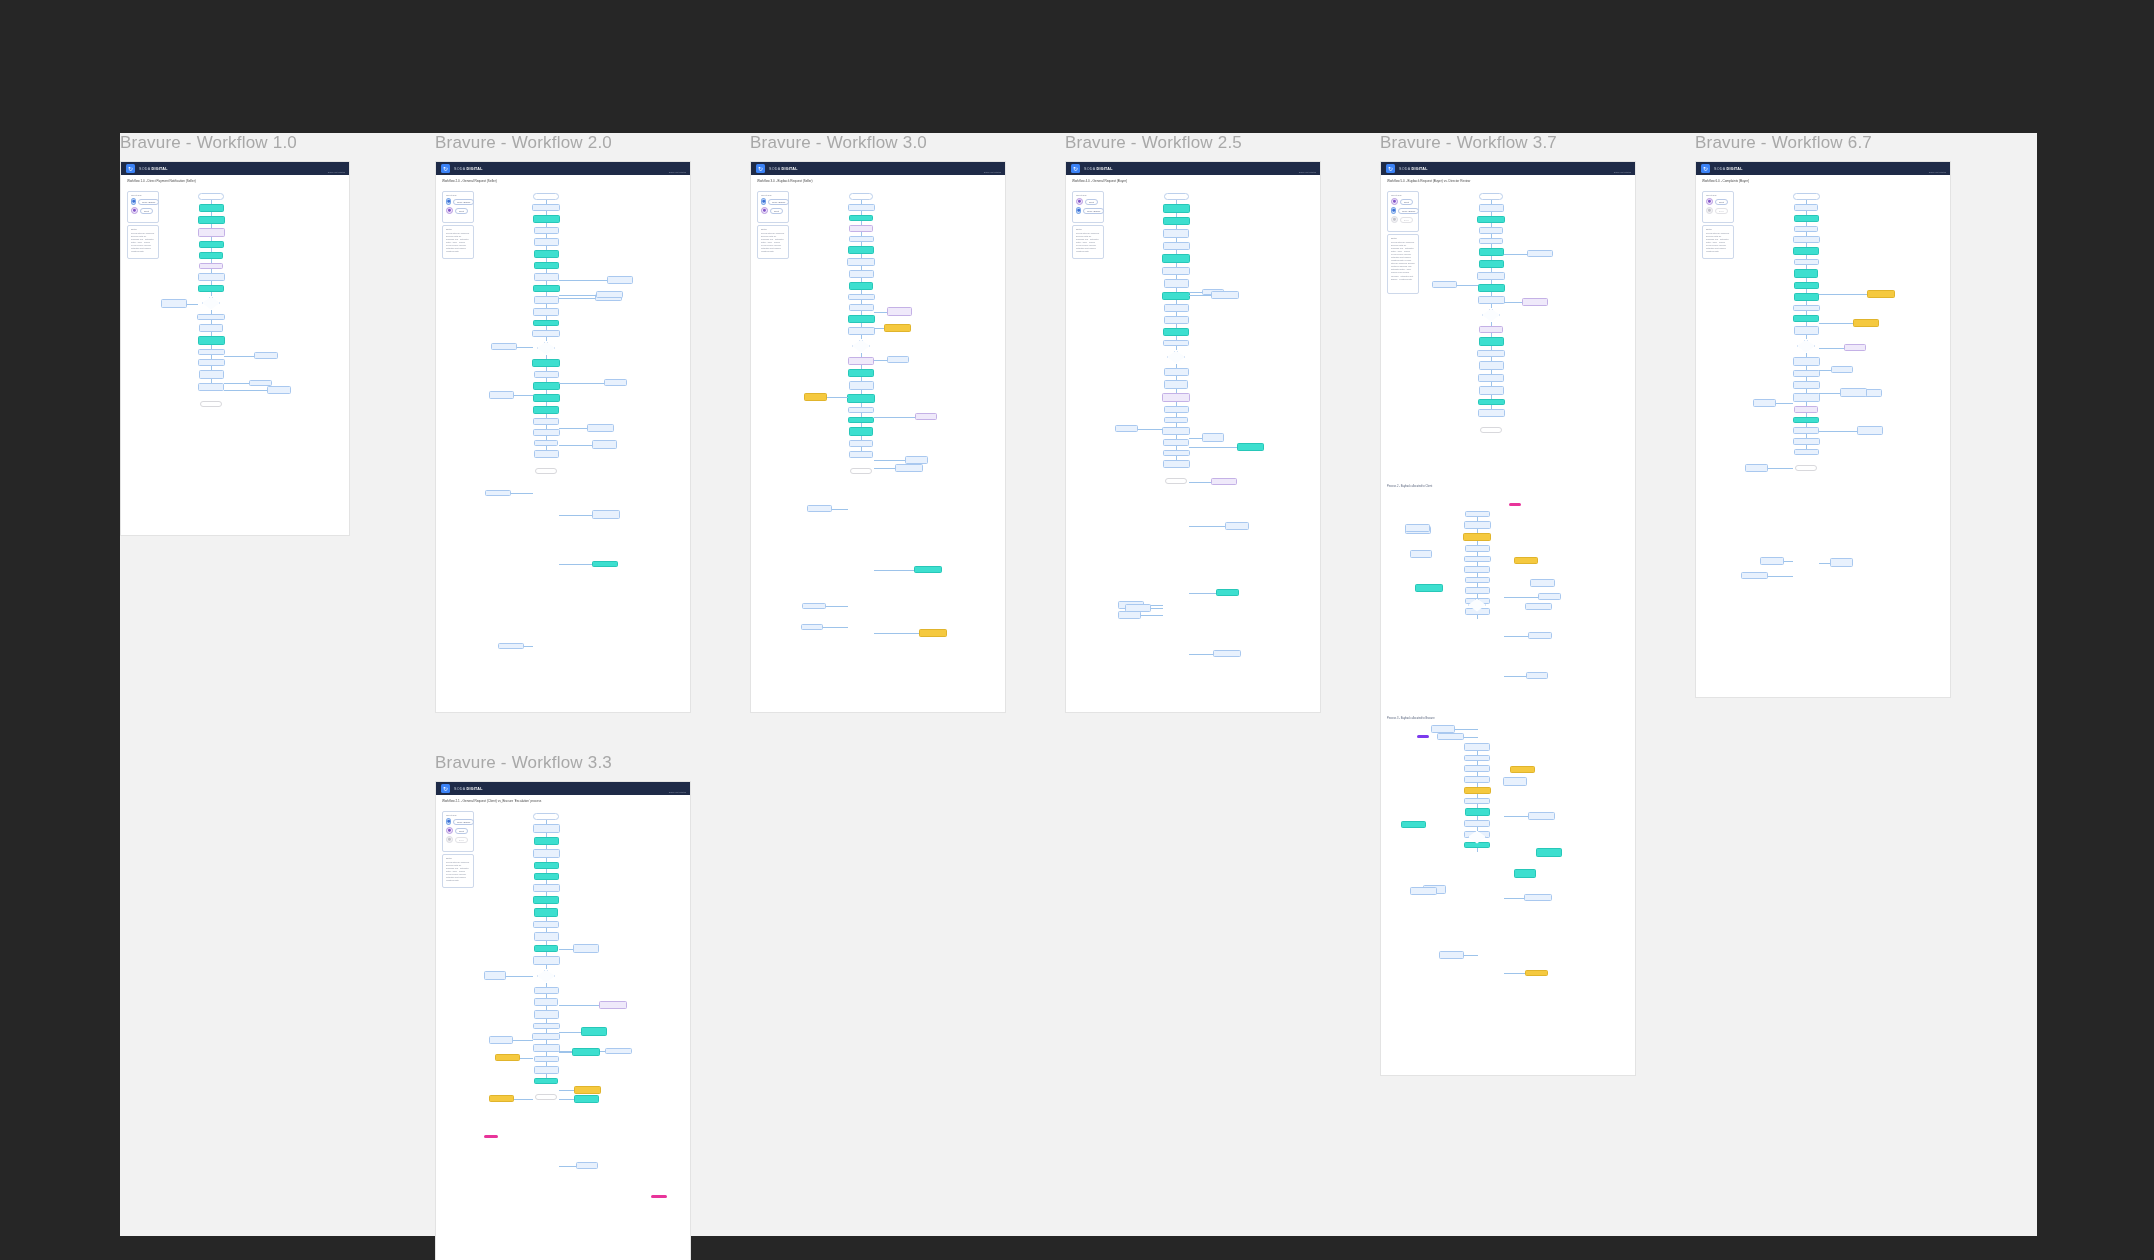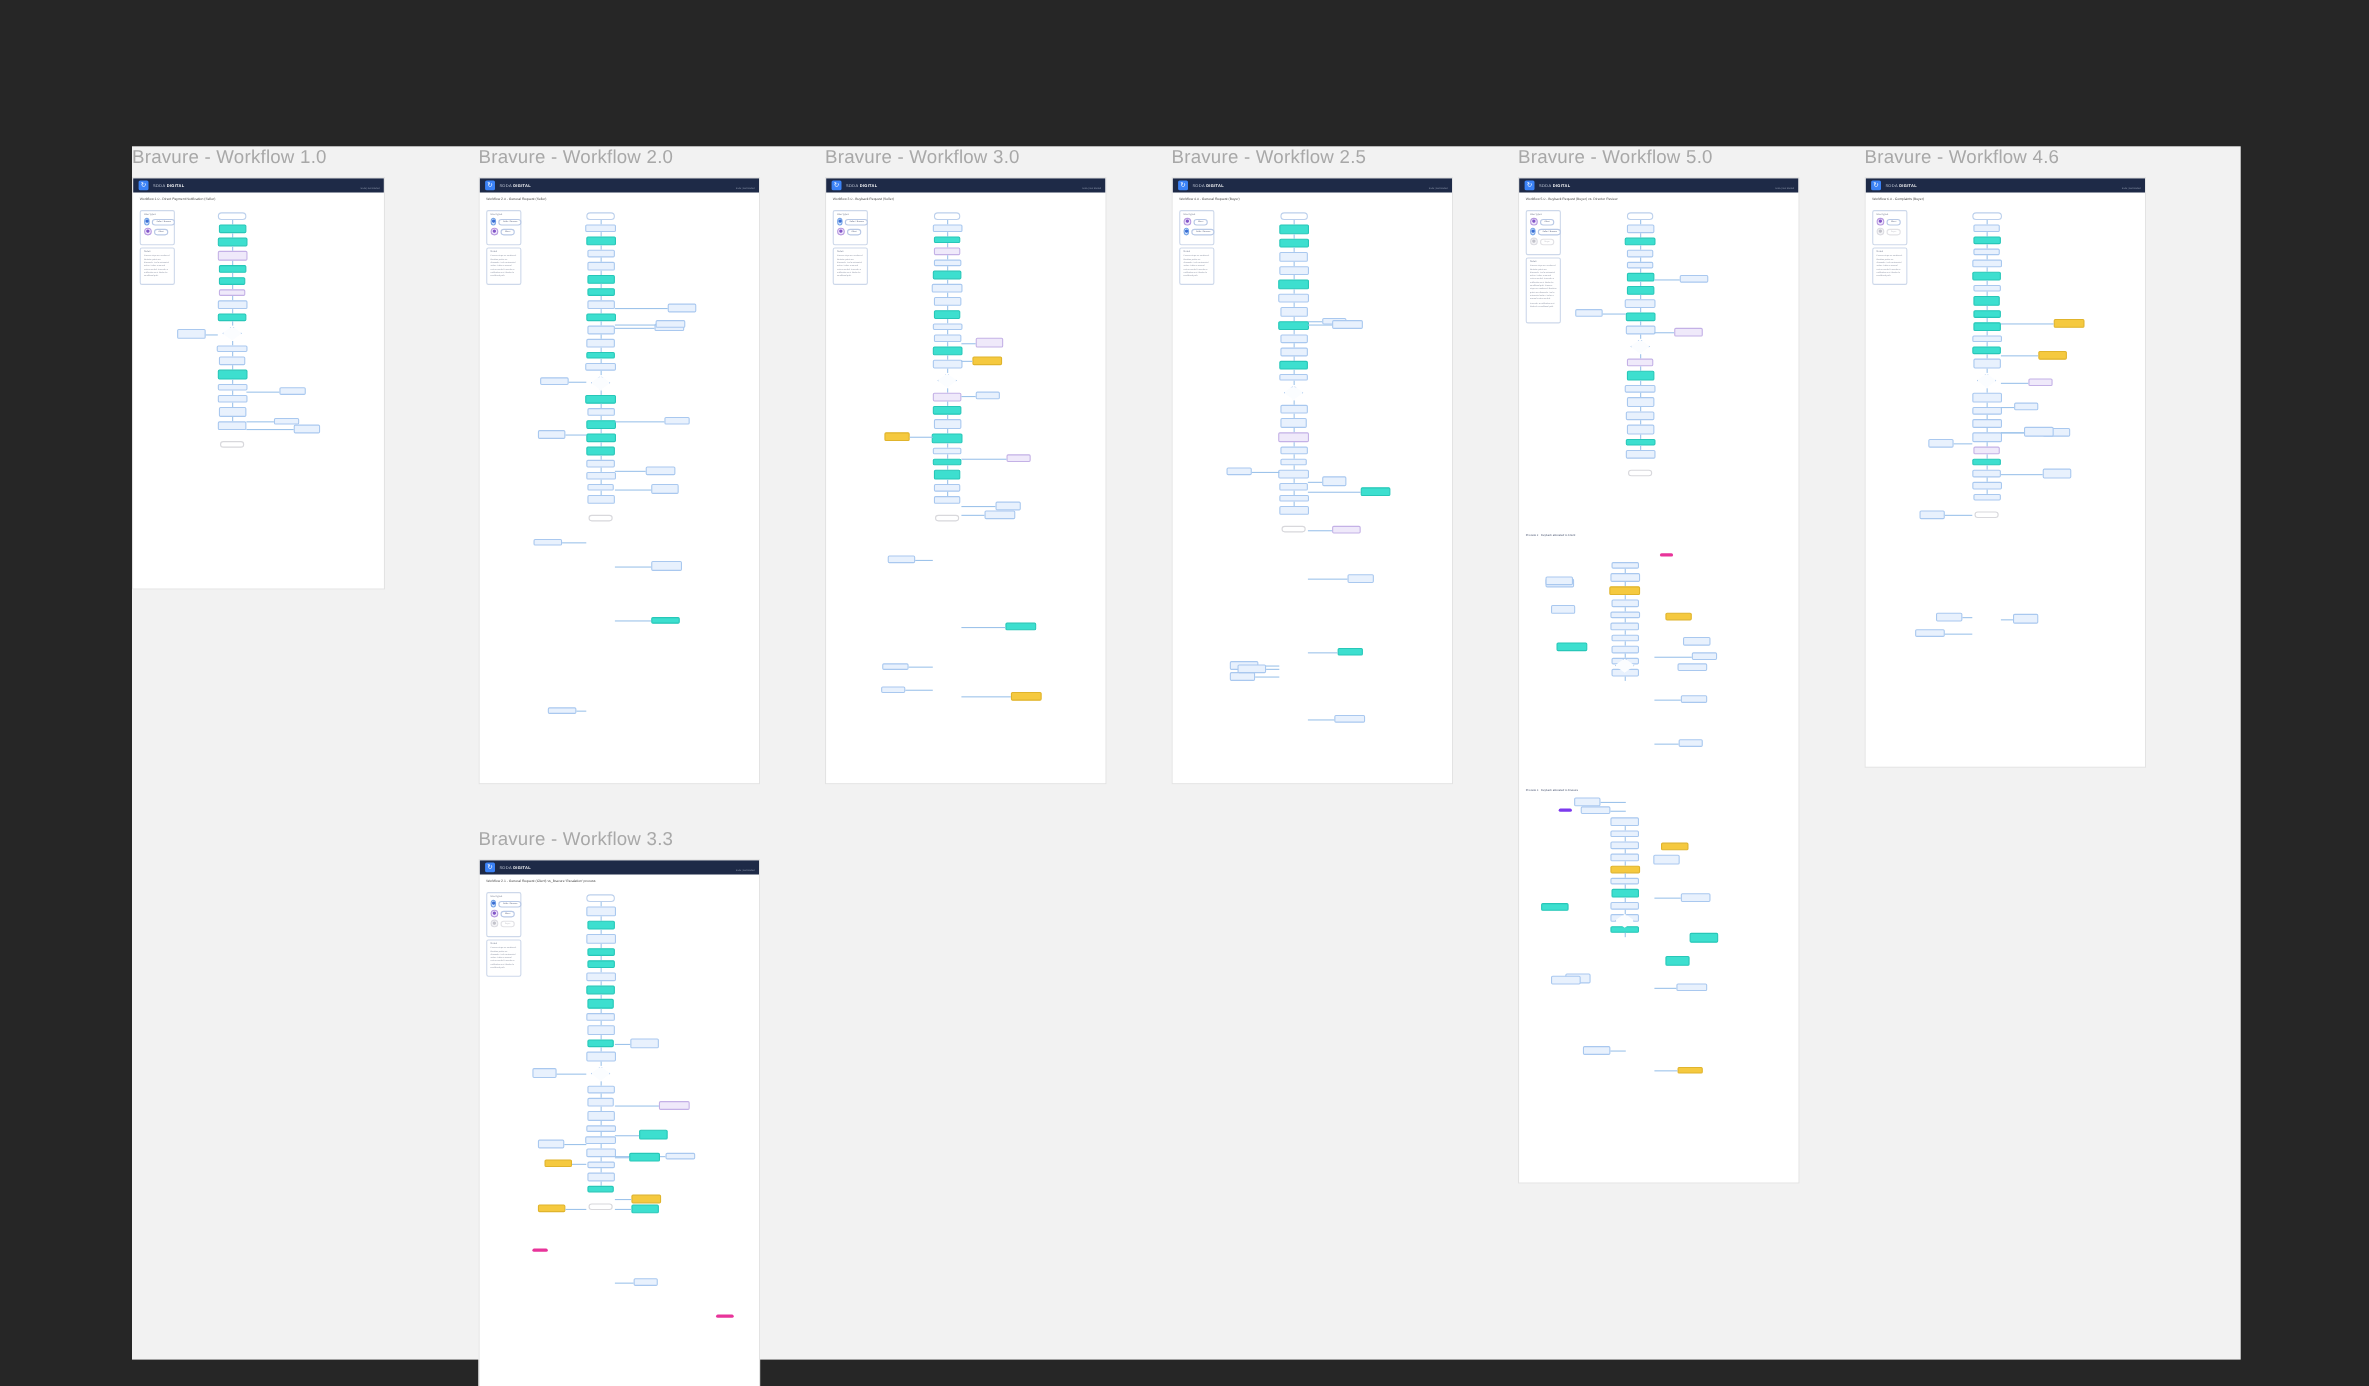--- a/index.html
+++ b/index.html
@@ -464,21 +464,21 @@
           <div class="conn h" style="left:72px;top:243.5px;width:25px;"></div>
           <div class="node n-blue" style="left:52px;top:426px;width:23px;height:8px;"></div>
           <div class="conn h" style="left:75px;top:430px;width:22px;"></div>
           <div class="node n-blue" style="left:59px;top:419px;width:26px;height:8px;"></div>
           <div class="conn h" style="left:85px;top:423px;width:12px;"></div>
           <div class="node n-end" style="left:99px;top:293px;width:22px;height:6px;"></div>
         </div>
       </div>
     </div>
     <div class="card" style="left:1260px;top:0px;width:256px;">
-      <div class="card-title">Bravure - Workflow 5.0</div>
+      <div class="card-title">Bravure - Workflow 3.7</div>
       <div class="frame" style="height:915px;">
         <div class="appbar">
           <div class="logo-tile">
             <span>↻</span>
           </div>
           <div class="brand"><span class="b1">SODA </span><span class="b2">DIGITAL</span></div>
           <div class="appbar-right">Soda  |  Get Started</div>
         </div>
         <div class="subtitle">Workflow 5.0 - Buyback Request (Buyer) vs. Director Review</div>
         <div class="canvas" style="height:891px;">
@@ -620,21 +620,21 @@
           <div class="node n-teal" style="left:155px;top:663px;width:26px;height:9px;"></div>
           <div class="node n-blue" style="left:42px;top:700px;width:23px;height:9px;"></div>
           <div class="node n-blue" style="left:29px;top:702px;width:27px;height:8px;"></div>
           <div class="node n-blue" style="left:122px;top:592px;width:24px;height:9px;"></div>
           <div class="node n-amber" style="left:129px;top:581px;width:25px;height:7px;"></div>
           <div class="diamond" style="left:87px;top:645.5px;width:18px;height:13px;clip-path:polygon(50% 0,100% 50%,50% 100%,0 50%);"></div>
         </div>
       </div>
     </div>
     <div class="card" style="left:1575px;top:0px;width:256px;">
-      <div class="card-title">Bravure - Workflow 4.6</div>
+      <div class="card-title">Bravure - Workflow 6.7</div>
       <div class="frame" style="height:537px;">
         <div class="appbar">
           <div class="logo-tile">
             <span>↻</span>
           </div>
           <div class="brand"><span class="b1">SODA </span><span class="b2">DIGITAL</span></div>
           <div class="appbar-right">Soda  |  Get Started</div>
         </div>
         <div class="subtitle">Workflow 6.0 - Complaints (Buyer)</div>
         <div class="canvas" style="height:513px;">

